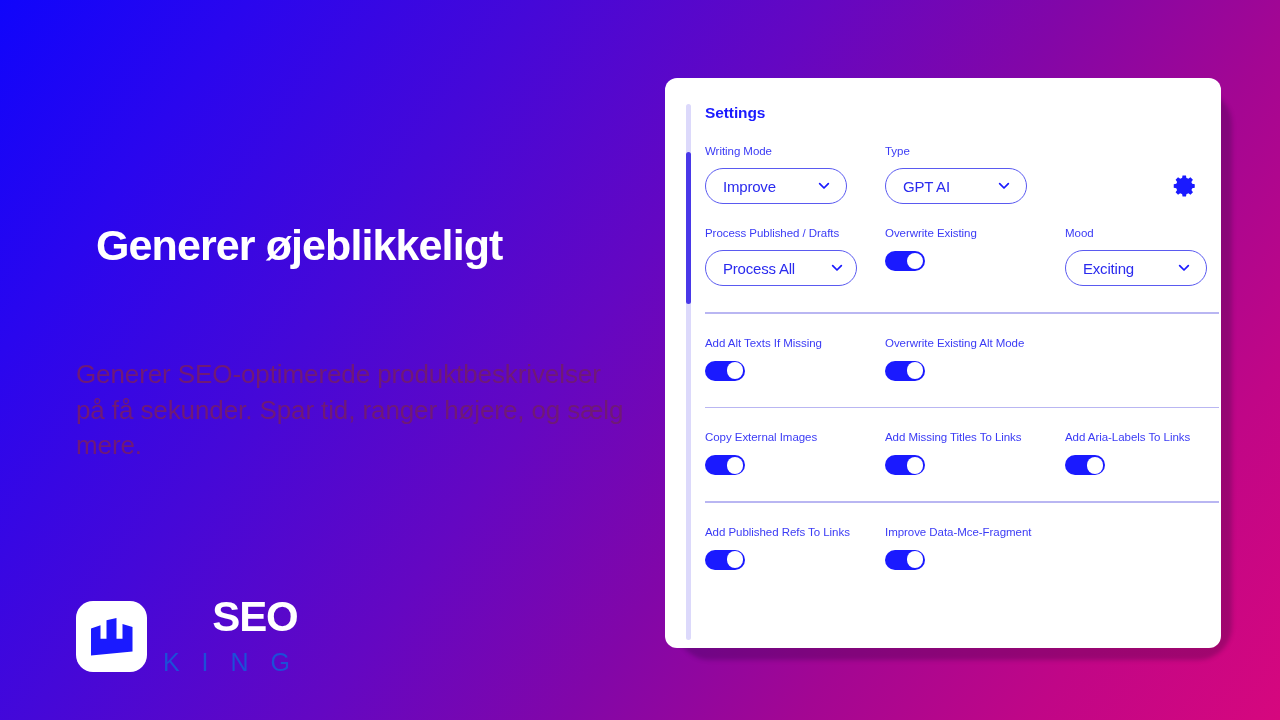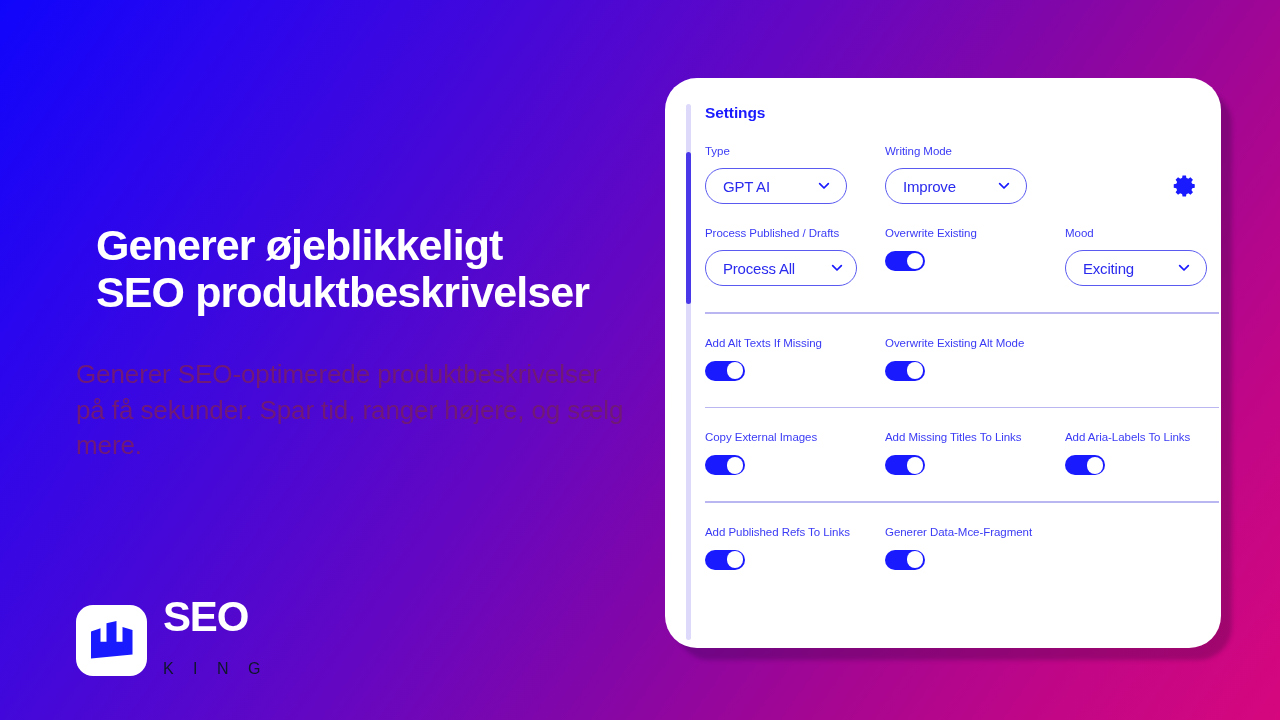--- a/index.html
+++ b/index.html
@@ -84,28 +84,29 @@
     display: flex;
     flex-direction: column;
     justify-content: center;
   }
   .logo-seo {
     color: #ffffff;
     font-size: 42px;
     font-weight: bold;
     line-height: 38px;
     letter-spacing: -1.2px;
+    text-align: right;
   }
   .logo-king {
-    color: #0f172a;
-    font-size: 16px;
+    color: #1d4ed8;
+    font-size: 25px;
     font-weight: 400;
     line-height: 26px;
     letter-spacing: 7.5px;
-    margin-top: 20px;
+    margin-top: 13px;
   }
 
   
   .card-shadow {
     position: absolute;
     left: 676px;
     top: 90px;
     width: 556px;
     height: 570px;
     border-radius: 34px;
@@ -113,21 +114,21 @@
     filter: blur(2px);
   }
 
   .card {
     position: absolute;
     left: 665px;
     top: 78px;
     width: 556px;
     height: 570px;
     background: #ffffff;
-    border-radius: 32px;
+    border-radius: 12px;
     overflow: hidden;
   }
 
   
   .scroll-track {
     position: absolute;
     left: 21px;
     top: 26px;
     width: 5px;
     height: 536px;
@@ -237,21 +238,20 @@
     width: 514px;
   }
 </style>
 </head>
 <body>
 
 <div class="left-panel">
 
   <div class="headline">
     <span class="hl-line">Generer øjeblikkeligt</span>
-    <span class="hl-line">SEO produktbeskrivelser</span>
   </div>
 
   <div class="subhead">Generer SEO-optimerede produktbeskrivelser på få sekunder. Spar tid, ranger højere, og sælg mere.</div>
 
   <div class="logo">
     <div class="logo-mark">
       <span>
         <svg width="42" height="38" viewBox="0 0 42 38" xmlns="http://www.w3.org/2000/svg">
           <path d="M0 10.5 L9.5 7.2 L9.5 20.8 L15.5 20.8 L15.5 2.2 L25.5 0 L25.5 20.8 L31.5 20.8 L31.5 6.0 L41.5 9.0 L41.5 33.5 L0 37.5 Z" fill="#1a1aff"></path>
         </svg>
@@ -275,42 +275,42 @@
     <svg width="26" height="26" viewBox="0 0 24 24" xmlns="http://www.w3.org/2000/svg">
       <path fill="#1a1aff" d="M12 8.2a3.8 3.8 0 1 0 0 7.6 3.8 3.8 0 0 0 0-7.6zm0 5.8a2 2 0 1 1 0-4 2 2 0 0 1 0 4z"></path>
       <path fill="#1a1aff" d="M21 13.6v-3.2l-2.4-.4a6.9 6.9 0 0 0-.73-1.76l1.42-1.98-2.26-2.26-1.98 1.42a6.9 6.9 0 0 0-1.76-.73L12.9 2.4H9.7l-.4 2.28c-.62.17-1.2.42-1.74.73L5.58 3.99 3.32 6.25l1.42 1.98c-.31.55-.56 1.13-.73 1.75l-2.4.42v3.2l2.4.42c.17.62.42 1.2.73 1.75l-1.42 1.98 2.26 2.26 1.98-1.42c.55.31 1.13.56 1.75.73l.42 2.4h3.2l.42-2.4c.62-.17 1.2-.42 1.75-.73l1.98 1.42 2.26-2.26-1.42-1.98c.31-.55.56-1.13.73-1.75L21 13.6z"></path>
     </svg>
   </div>
 
   <div class="content">
     <div class="card-title">Settings</div>
     <div id="rows-host">
         <div class="row">
+          <div class="col c2">
+            <div class="field-label">Writing Mode</div>
+            <div class="select">
+              <span class="select-value">Improve</span>
+              <span style="display: flex;">
+                <svg class="chev" width="16" height="16" viewBox="0 0 24 24" xmlns="http://www.w3.org/2000/svg">
+                  <path d="M5.5 8.5 L12 15 L18.5 8.5" fill="none" stroke="#1a1aff" stroke-width="2.6" stroke-linecap="round" stroke-linejoin="round"></path>
+                </svg>
+              </span>
+            </div>
+          </div>
           <div class="col c1">
             <div class="field-label">Type</div>
             <div class="select">
               <span class="select-value">GPT AI</span>
               <span style="display: flex;">
                 <svg class="chev" width="16" height="16" viewBox="0 0 24 24" xmlns="http://www.w3.org/2000/svg">
                   <path d="M5.5 8.5 L12 15 L18.5 8.5" fill="none" stroke="#1a1aff" stroke-width="2.6" stroke-linecap="round" stroke-linejoin="round"></path>
                 </svg>
               </span>
             </div>
           </div>
-          <div class="col c2">
-            <div class="field-label">Writing Mode</div>
-            <div class="select">
-              <span class="select-value">Improve</span>
-              <span style="display: flex;">
-                <svg class="chev" width="16" height="16" viewBox="0 0 24 24" xmlns="http://www.w3.org/2000/svg">
-                  <path d="M5.5 8.5 L12 15 L18.5 8.5" fill="none" stroke="#1a1aff" stroke-width="2.6" stroke-linecap="round" stroke-linejoin="round"></path>
-                </svg>
-              </span>
-            </div>
-          </div>
         </div>
         <div class="row">
           <div class="col c1">
             <div class="field-label">Process Published / Drafts</div>
             <div class="select wide">
               <span class="select-value">Process All</span>
               <span style="display: flex;">
                 <svg class="chev" width="16" height="16" viewBox="0 0 24 24" xmlns="http://www.w3.org/2000/svg">
                   <path d="M5.5 8.5 L12 15 L18.5 8.5" fill="none" stroke="#1a1aff" stroke-width="2.6" stroke-linecap="round" stroke-linejoin="round"></path>
                 </svg>
@@ -373,21 +373,21 @@
         </div>
         <div class="divider"></div>
         <div class="row">
           <div class="col c2">
             <div class="field-label">Add Published Refs To Links</div>
             <div class="toggle">
               <span class="knob"></span>
             </div>
           </div>
           <div class="col c3">
-            <div class="field-label">Generer Data-Mce-Fragment</div>
+            <div class="field-label">Improve Data-Mce-Fragment</div>
             <div class="toggle">
               <span class="knob"></span>
             </div>
           </div>
         </div>
       </div>
   </div>
 </div>
 
 </body></html>

